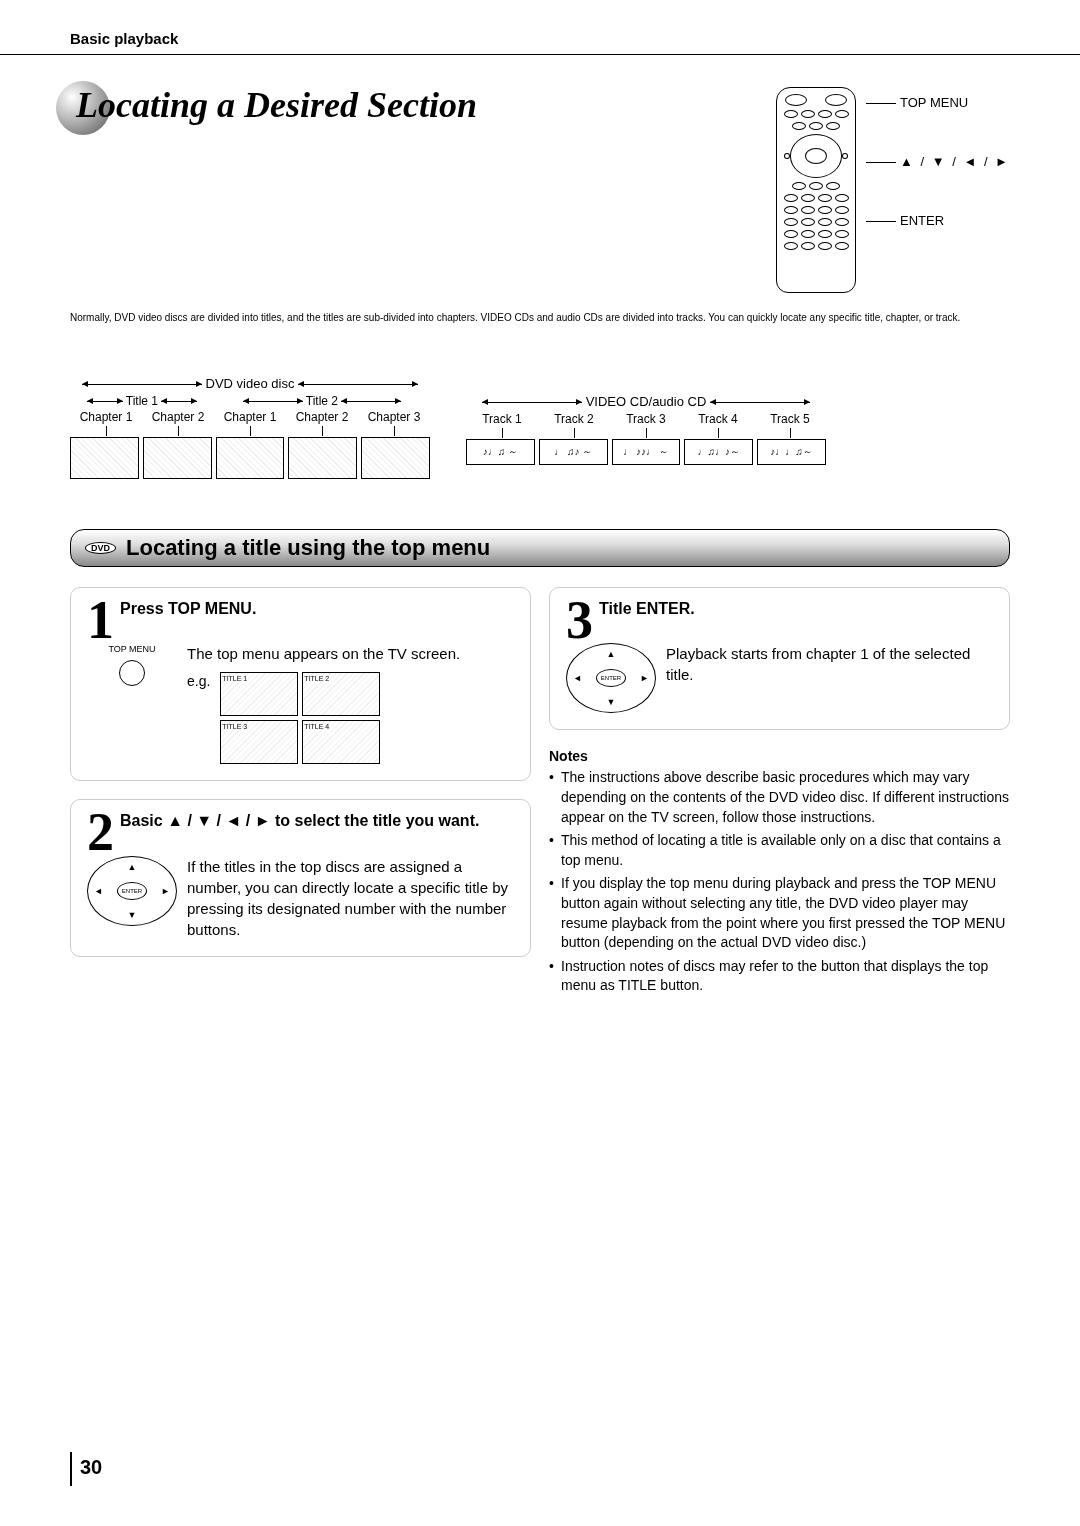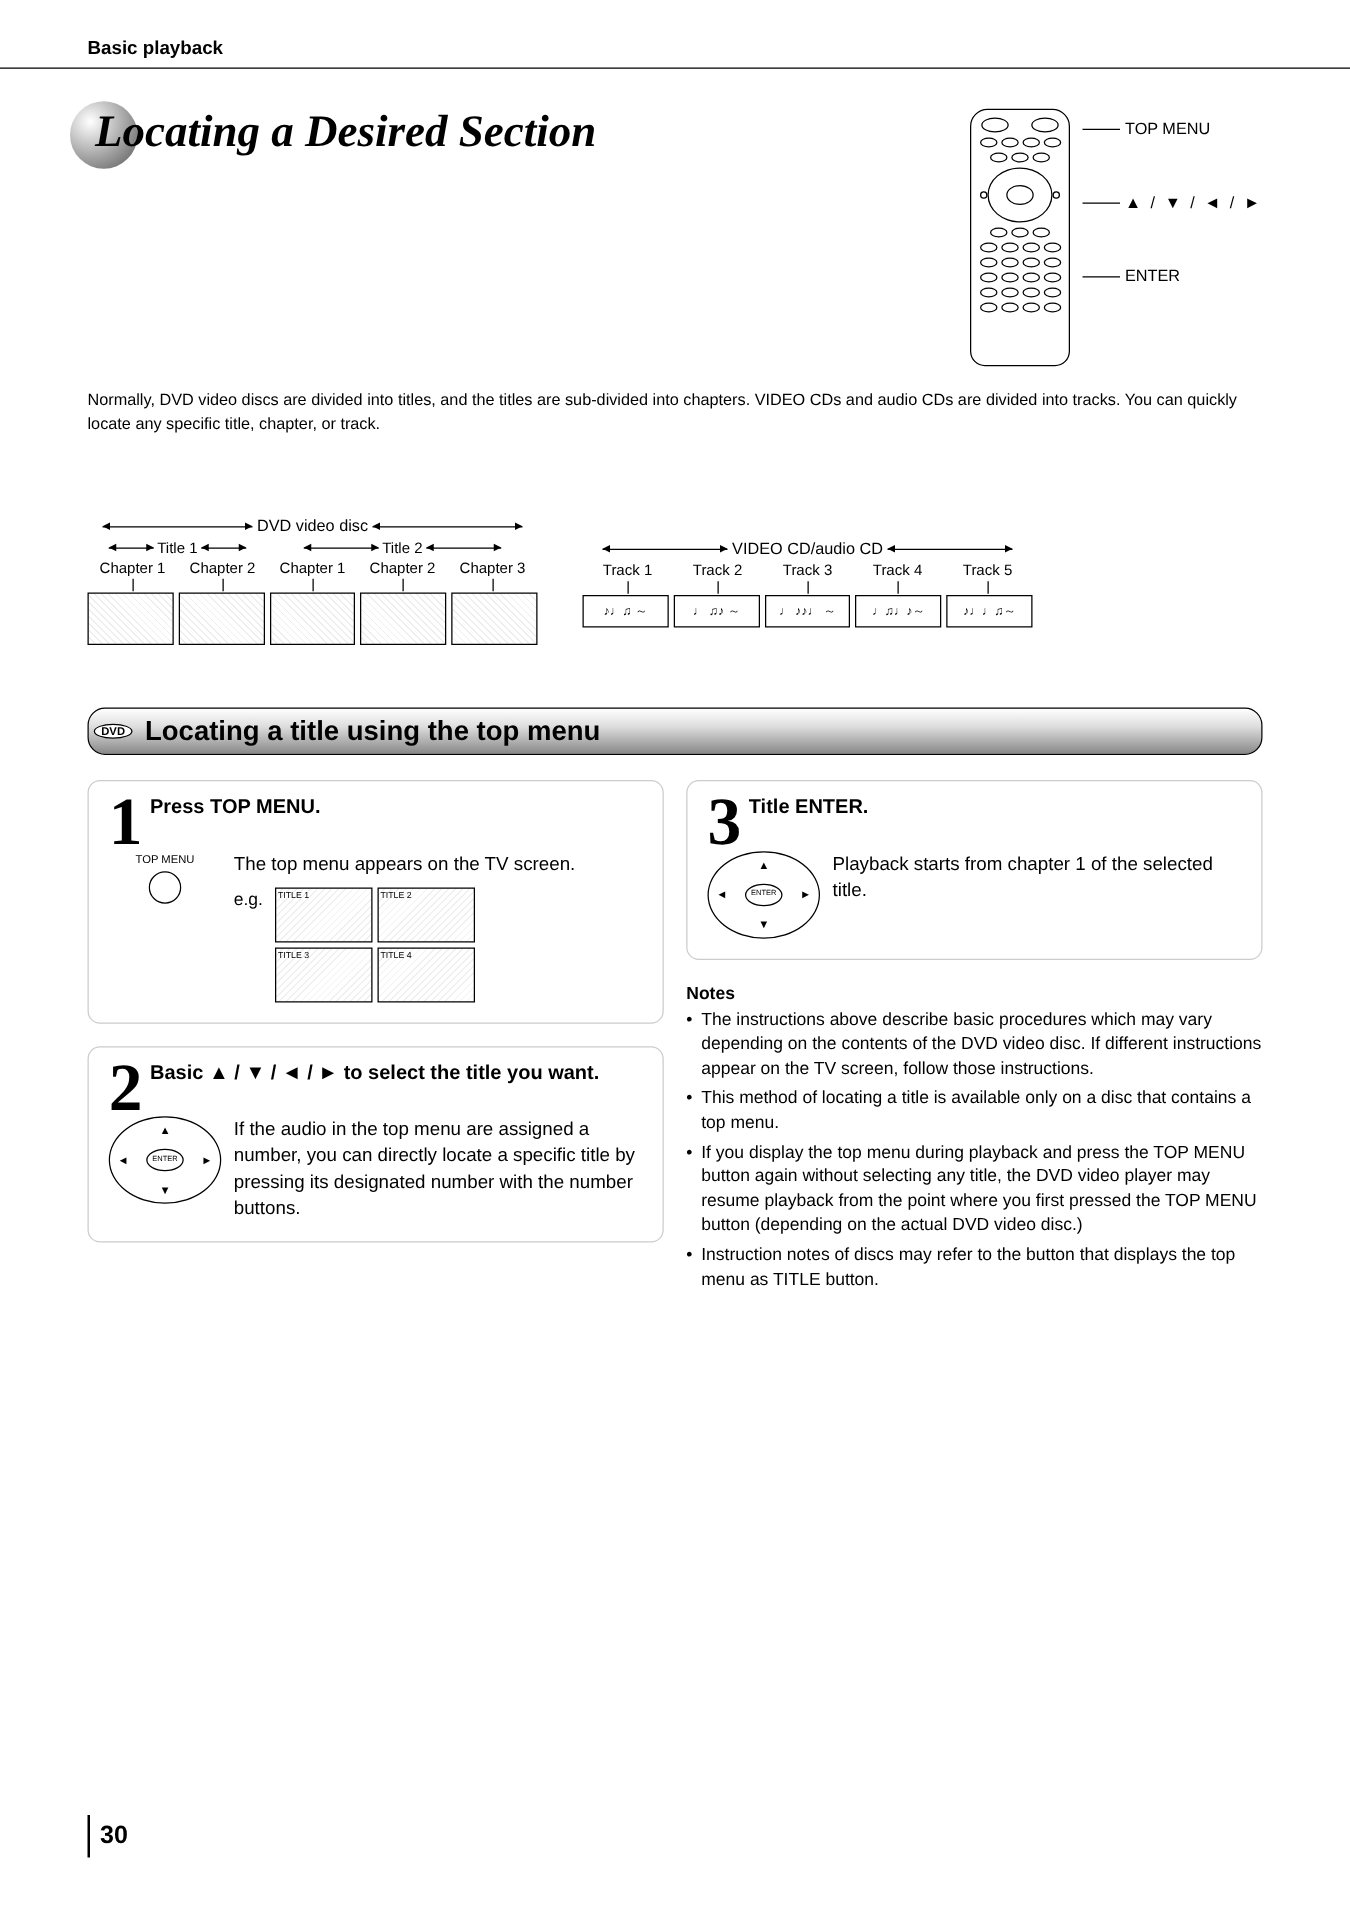--- a/index.html
+++ b/index.html
@@ -17,39 +17,39 @@
   .row-ovals { display: flex; gap: 3px; }
   .oval { width: 14px; height: 8px; border: 1px solid #000; border-radius: 50%; }
   .oval.big { width: 22px; height: 12px; }
   .circle-sm { width: 6px; height: 6px; border: 1px solid #000; border-radius: 50%; }
   .dpad { width: 56px; height: 44px; border: 1.3px solid #000; border-radius: 50%; position: relative; display:flex; align-items:center; justify-content:center; }
   .dpad-center { width: 22px; height: 16px; border: 1.3px solid #000; border-radius: 50%; }
   .remote-labels { display:flex; flex-direction:column; gap: 44px; font-size: 13px; padding-top: 8px; }
   .remote-labels .line { height:1px; width:30px; background:#000; display:inline-block; vertical-align:middle; margin-right:4px; }
   .sym-arrows { font-family: Arial; letter-spacing: 2px; }
 
-  .intro-text { font-size: 13px; line-height: 1.45; margin-bottom: 64px; }
+  .intro-text { font-size: 10px; line-height: 1.45; margin-bottom: 50px; }
 
   .diagrams-row { display: flex; gap: 36px; margin-bottom: 50px; }
   .dvd-diagram { width: 360px; }
   .cd-diagram { width: 360px; margin-top: 18px; }
   .diag-label { text-align: center; font-size: 13px; margin-bottom: 2px; }
   .h-line { height: 1px; background: #000; position: relative; }
   .h-line::before, .h-line::after { content:""; position:absolute; top:-3px; width:0;height:0; border-top:3.5px solid transparent; border-bottom:3.5px solid transparent; }
   .h-line::before { left:0; border-right:6px solid #000; }
   .h-line::after { right:0; border-left:6px solid #000; }
   .sub-row { display: flex; }
   .sub-row > div { flex:1; text-align:center; font-size:12px; padding: 1px 0; }
   .has-ticks > div { border-right: 0; position:relative; }
   .tick-line { height:10px; width:1px; background:#000; margin: 0 auto; }
   .thumb-row { display:flex; gap: 4px; }
   .thumb { flex:1; height: 42px; border:1px solid #000; background: repeating-linear-gradient(45deg,#fff,#fff 3px,#eee 3px,#eee 4px); }
   .track-thumb { flex:1; height: 26px; border:1px solid #000; font-size:10px; display:flex; align-items:center; justify-content:center; }
 
-  .subsection-bar { background: linear-gradient(to bottom, #fff 0%, #ddd 40%, #888 100%); border:1px solid #000; border-radius: 14px; padding: 5px 4px; display:flex; align-items:center; gap:10px; margin-bottom: 20px; }
+  .subsection-bar { background: linear-gradient(to bottom, #fff 0%, #ddd 40%, #888 100%); border:1px solid #000; border-radius: 14px; padding: 5px 14px; display:flex; align-items:center; gap:10px; margin-bottom: 20px; }
   .dvd-badge { font-size: 9px; border:1.5px solid #000; border-radius: 50%; padding: 0 5px; background:#fff; font-weight:bold; }
   .subsection-bar h2 { font-size: 22px; font-weight: bold; }
 
   .steps-area { display: grid; grid-template-columns: 1fr 1fr; gap: 24px 18px; align-items:start; }
   .step { border:1px solid #ccc; border-radius: 10px; padding: 10px 16px 16px 16px; position:relative; }
   .step-num { font-family: "Times New Roman", serif; font-weight: bold; font-size: 54px; line-height: 0.85; float: left; margin-right: 6px; }
   .step-title { font-weight: bold; font-size: 16px; padding-top: 2px; }
   .step-content { clear: both; display: flex; gap: 10px; margin-top: 12px; font-size: 15px; line-height: 1.4; }
   .icon-cell { flex: 0 0 90px; display:flex; flex-direction:column; align-items:center; gap:4px; font-size:9px; }
   .btn-circle { width:26px; height:26px; border:1.3px solid #000; border-radius:50%; }
@@ -267,21 +267,21 @@
         <div class="step-content">
           <div class="icon-cell">
             <div class="dpad-lg">
               <span class="arrow-tri up">▲</span>
                 <span class="arrow-tri down">▼</span>
               <span class="arrow-tri left">◄</span>
                 <span class="arrow-tri right">►</span>
               <div class="enter-btn">ENTER</div>
             </div>
           </div>
-          <div style="flex:1">If the audio in the top menu are assigned a number, you can directly locate a specific title by pressing its designated number with the number buttons.</div>
+          <div style="flex:1">If the titles in the top discs are assigned a number, you can directly locate a specific title by pressing its designated number with the number buttons.</div>
         </div>
       </div>
     </div>
 
     <div>
       <div class="step" style="margin-bottom:18px;">
         <span class="step-num">3</span>
         <div class="step-title">Title ENTER.</div>
         <div class="step-content">
           <div class="icon-cell">

